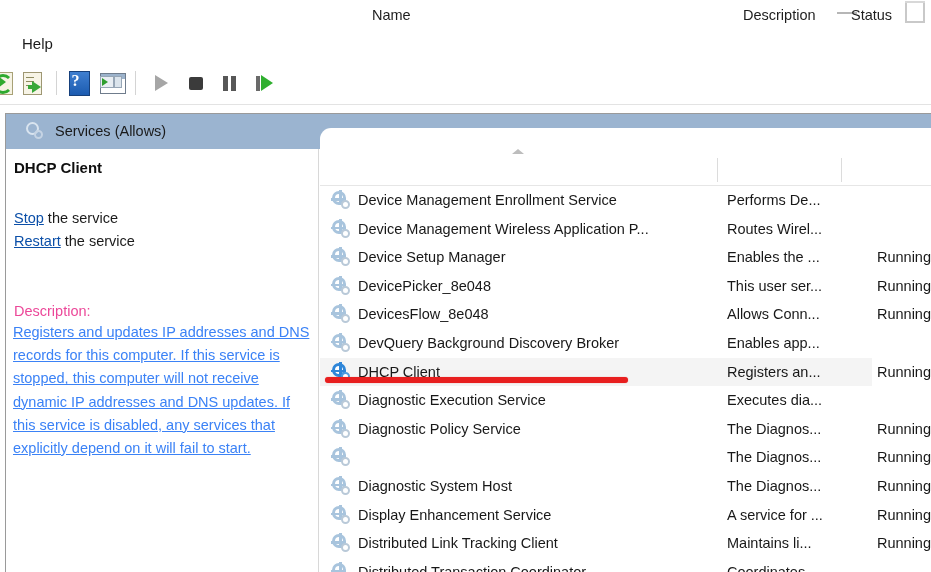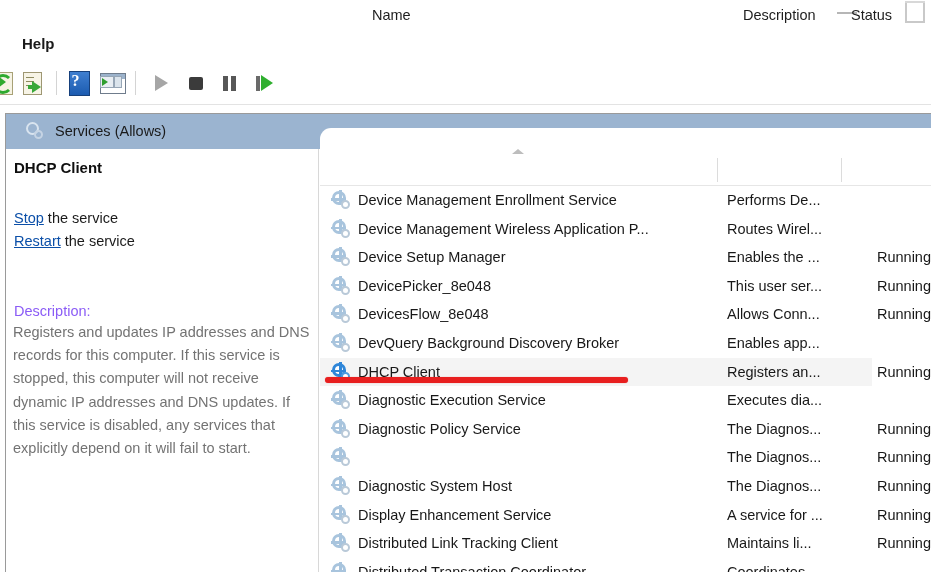--- a/index.html
+++ b/index.html
@@ -67,21 +67,20 @@
     background: #ffffff;
   }
   .menu-item {
     position: absolute;
     left: 18px; top: 6px;
     font-size: 15px;
     color: #1b1b1b;
     padding: 2px 4px;
     line-height: 20px;
     white-space: nowrap;
-    font-weight: bold;
   }
 
   
   .toolbar {
     position: absolute;
     left: 0; top: 62px;
     width: 931px; height: 42px;
     background: #ffffff;
     border-bottom: 1px solid #e3e3e3;
   }
@@ -343,30 +342,31 @@
   .action-restart { top: 231px; }
   .action-link {
     color: #0b4fa8;
     text-decoration: underline;
     cursor: pointer;
   }
   .desc-label {
     position: absolute;
     left: 14px; top: 301px;
     font-size: 14.5px;
-    color: #8b5cf6;
+    color: #ec4899;
     line-height: 20px;
   }
   .desc-body {
     position: absolute;
     left: 13px; top: 321px;
     width: 302px;
     font-size: 14.5px;
-    color: #737373;
+    color: #3b82f6;
     line-height: 23.2px;
+    text-decoration: underline;
   }
 
   
   .list-header {
     position: absolute;
     left: 320px; top: 155px;
     width: 611px; height: 30px;
     background: #ffffff;
     border-bottom: 1px solid #e6e6e6;
   }

